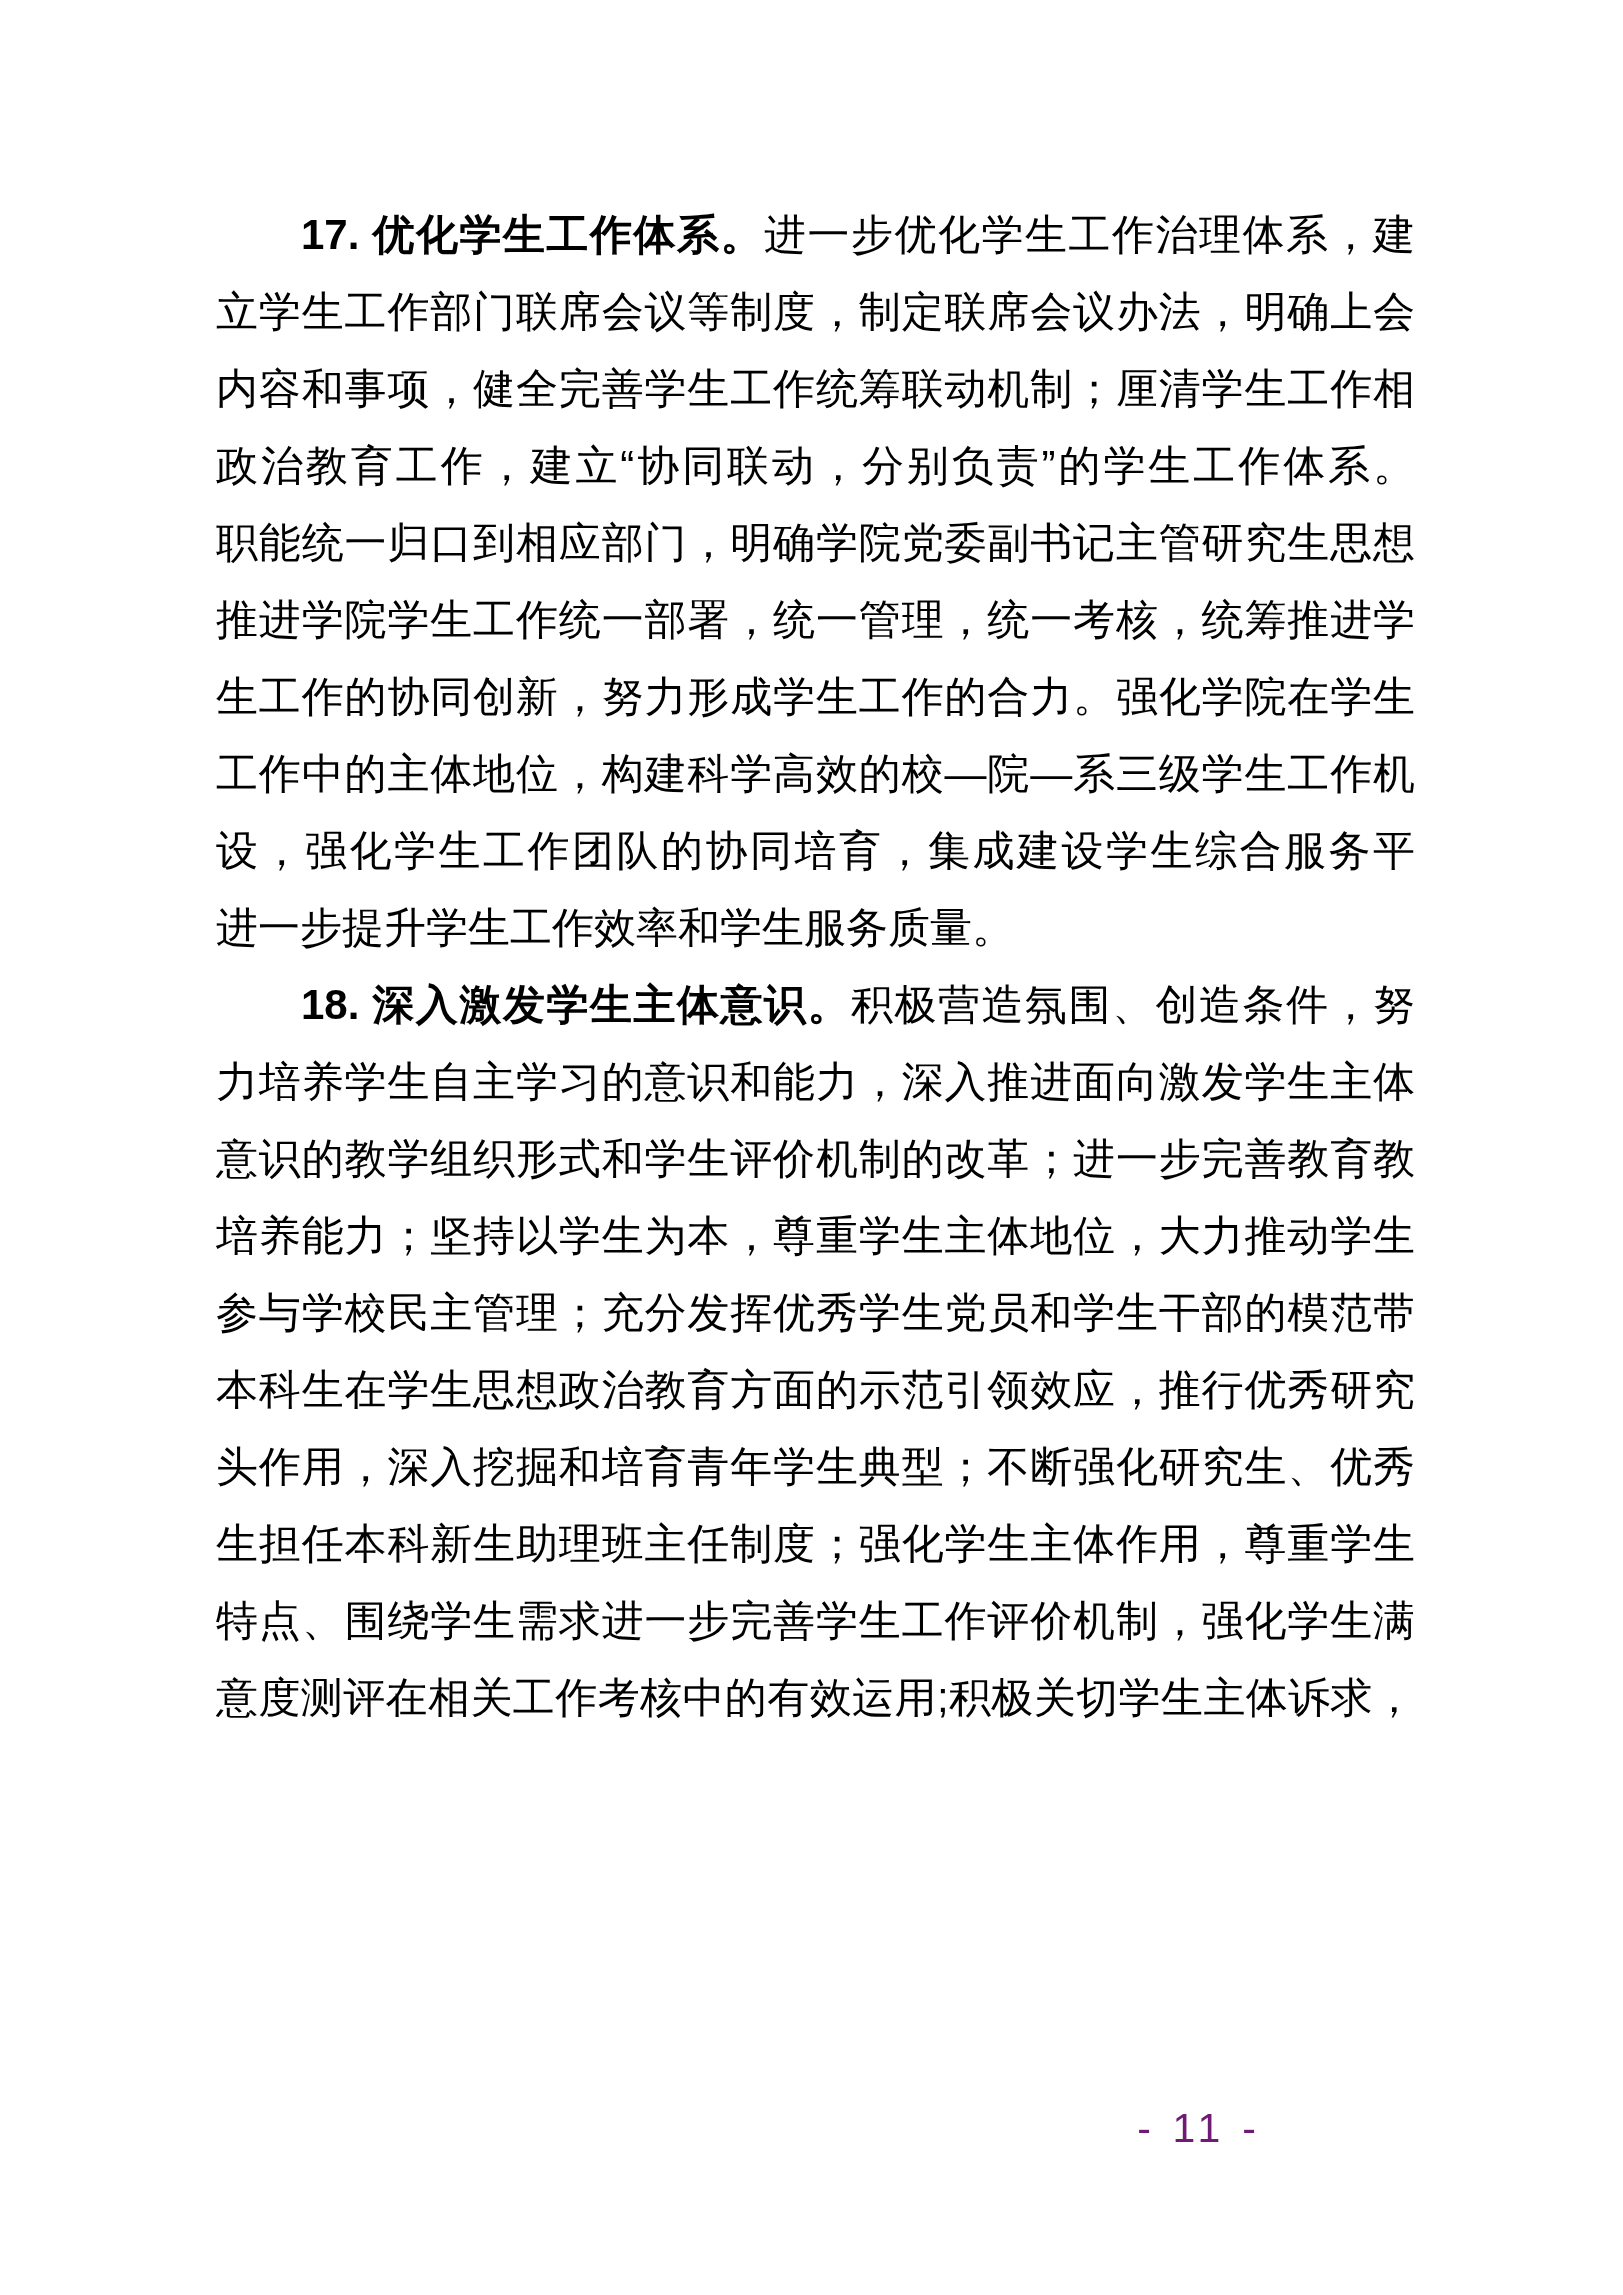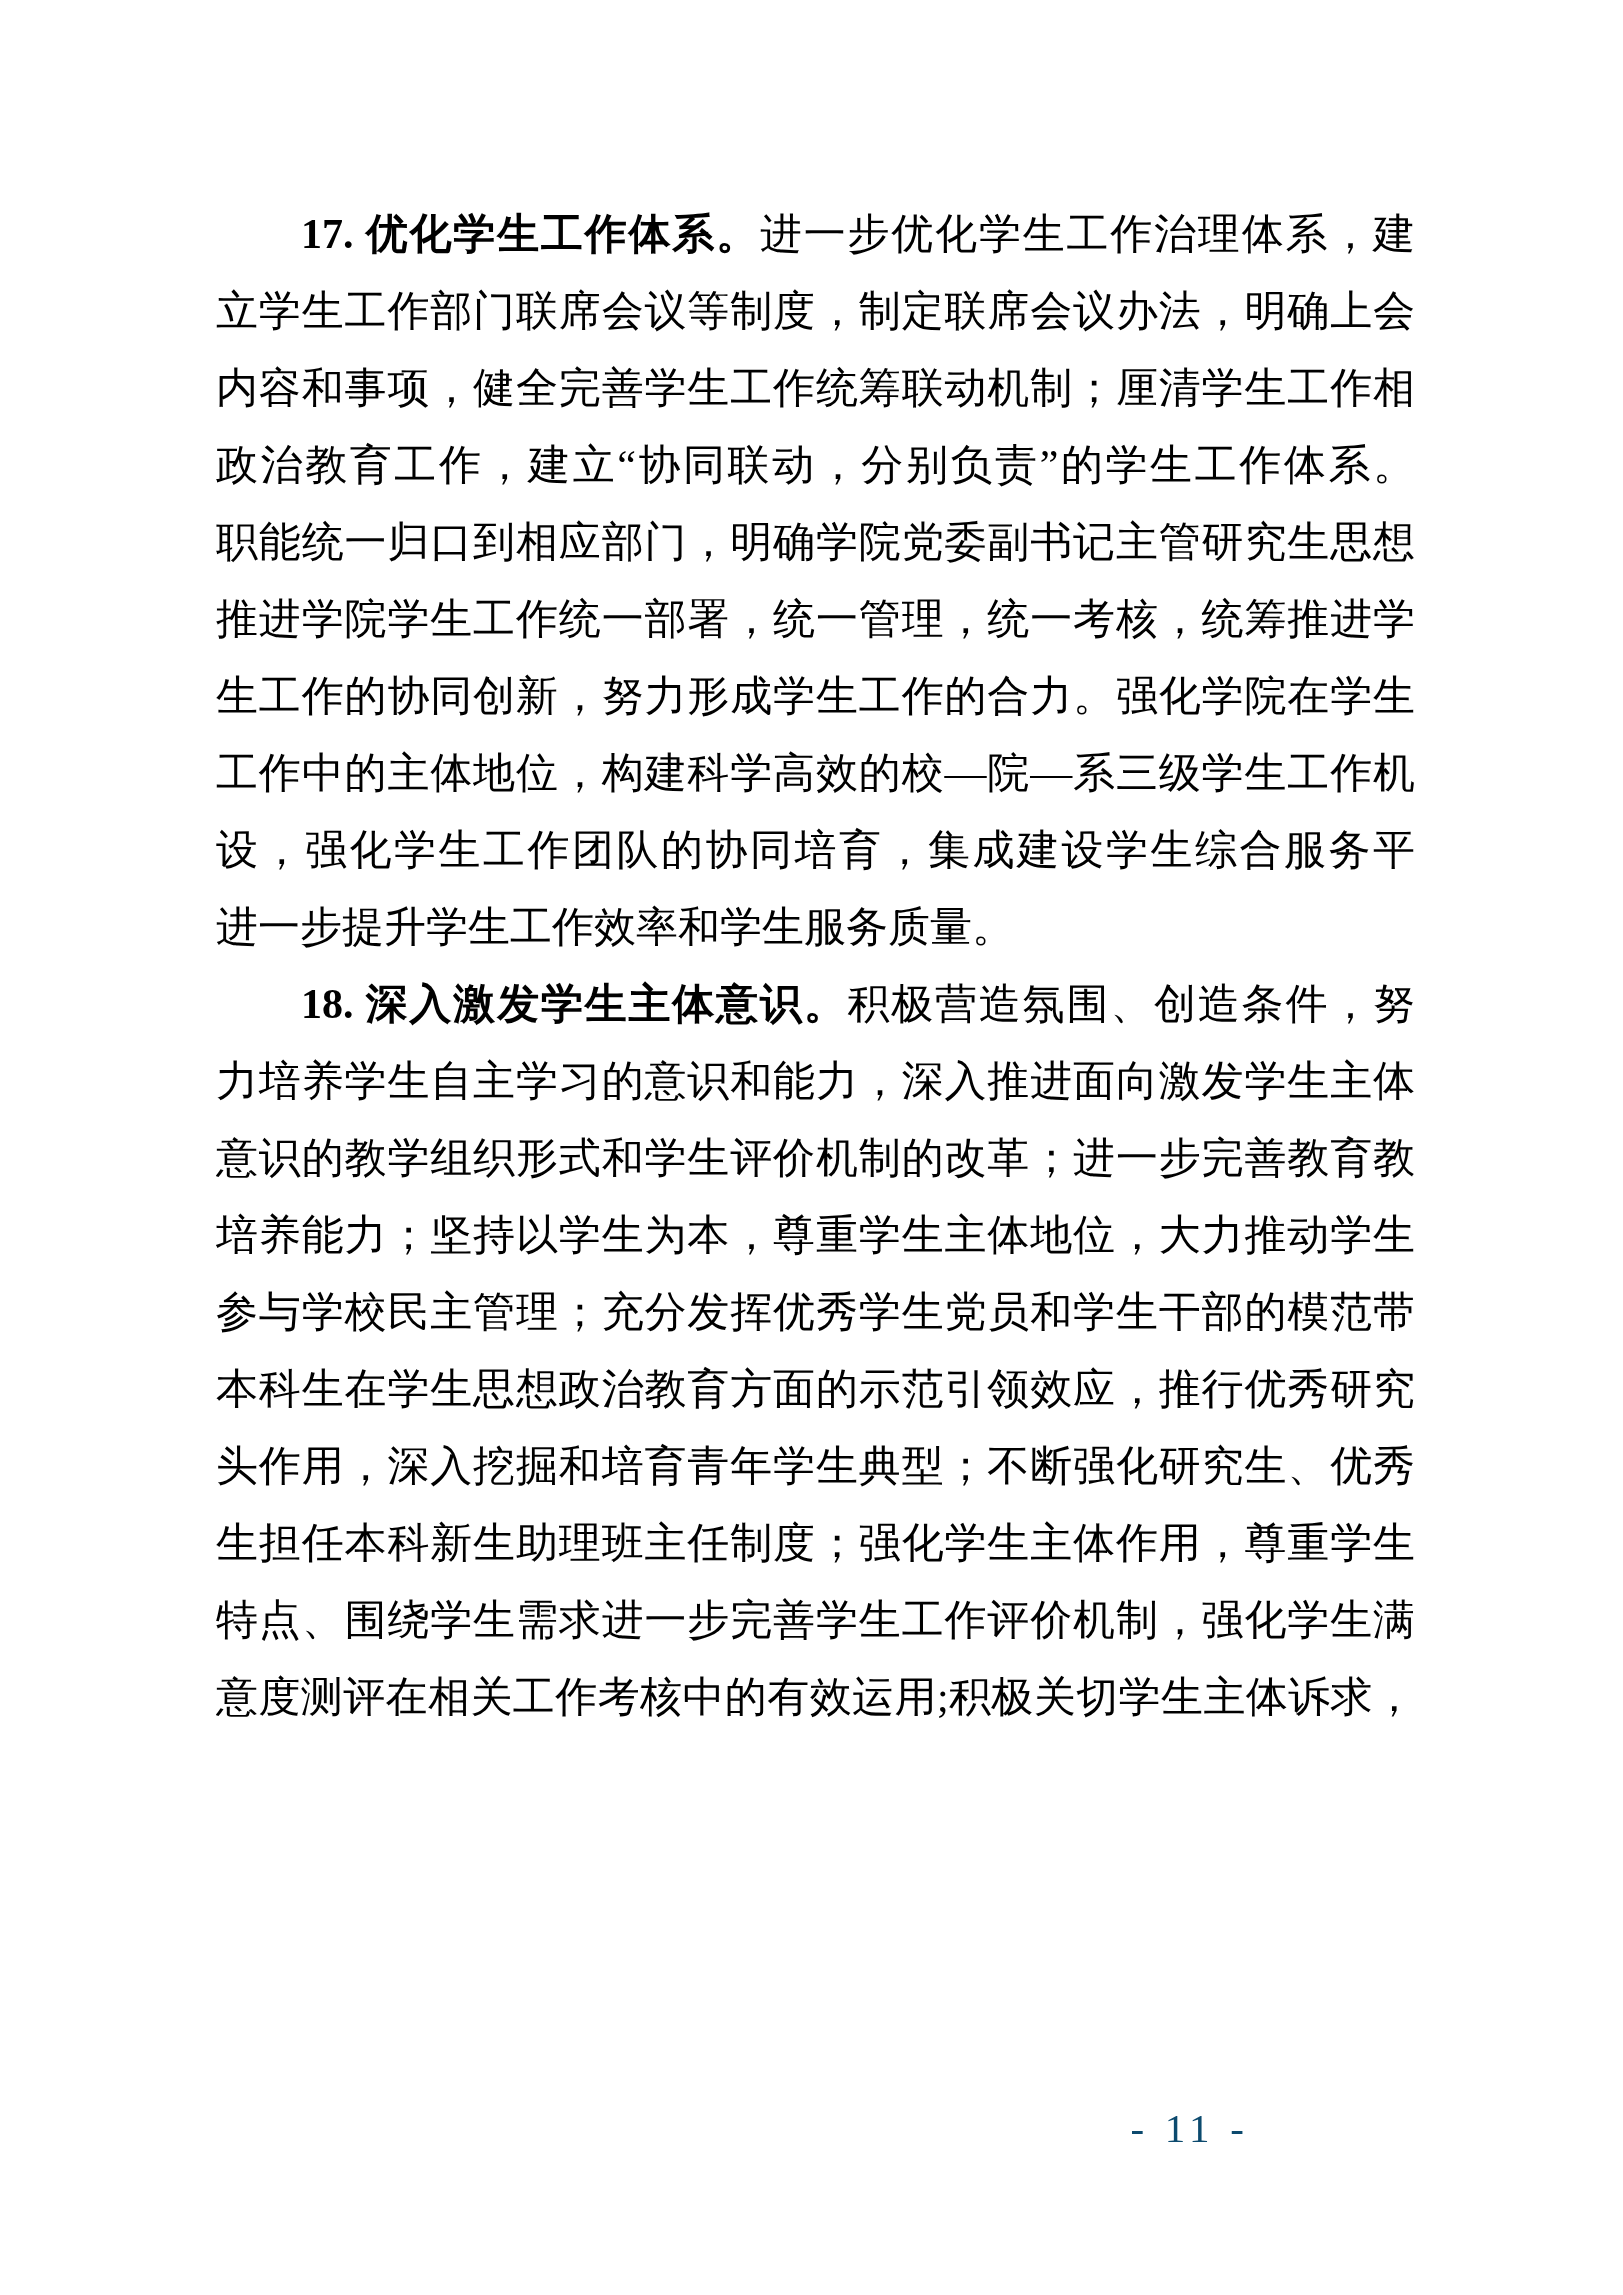--- a/index.html
+++ b/index.html
@@ -6,21 +6,21 @@
     margin: 0;
     padding: 0;
     background: #ffffff;
   }
   .page {
     position: relative;
     width: 1452px;
     height: 2295px;
     background: #ffffff;
     color: #000000;
-    font-family: Liberation Serif, serif;
+    font-family: Liberation Sans, sans-serif;
     overflow: hidden;
   }
   .text-block {
     position: absolute;
     left: 216px;
     top: 196px;
     width: 1199px;
   }
   .paragraph {
     margin: 0;
@@ -41,25 +41,25 @@
   }
   .line.last {
     text-align-last: left;
   }
   .seg-bold {
     font-weight: 700;
   }
   .footer-pagenum {
     position: absolute;
     top: 2102px;
-    right: 203px;
+    right: 191px;
     font-size: 41px;
     line-height: 52px;
     letter-spacing: 5.2px;
-    color: #0c4a6e;
+    color: #701a75;
   }
 </style>
 </head>
 <body>
 
 <div class="page">
   <div class="text-block" id="doc-body">
       <div class="paragraph">
         <div class="line indent"><span class="seg-bold">17. 优化学生工作体系。</span><span class="seg-normal">进一步优化学生工作治理体系，建</span></div>
         <div class="line"><span class="seg-normal">立学生工作部门联席会议等制度，制定联席会议办法，明确上会</span></div>

